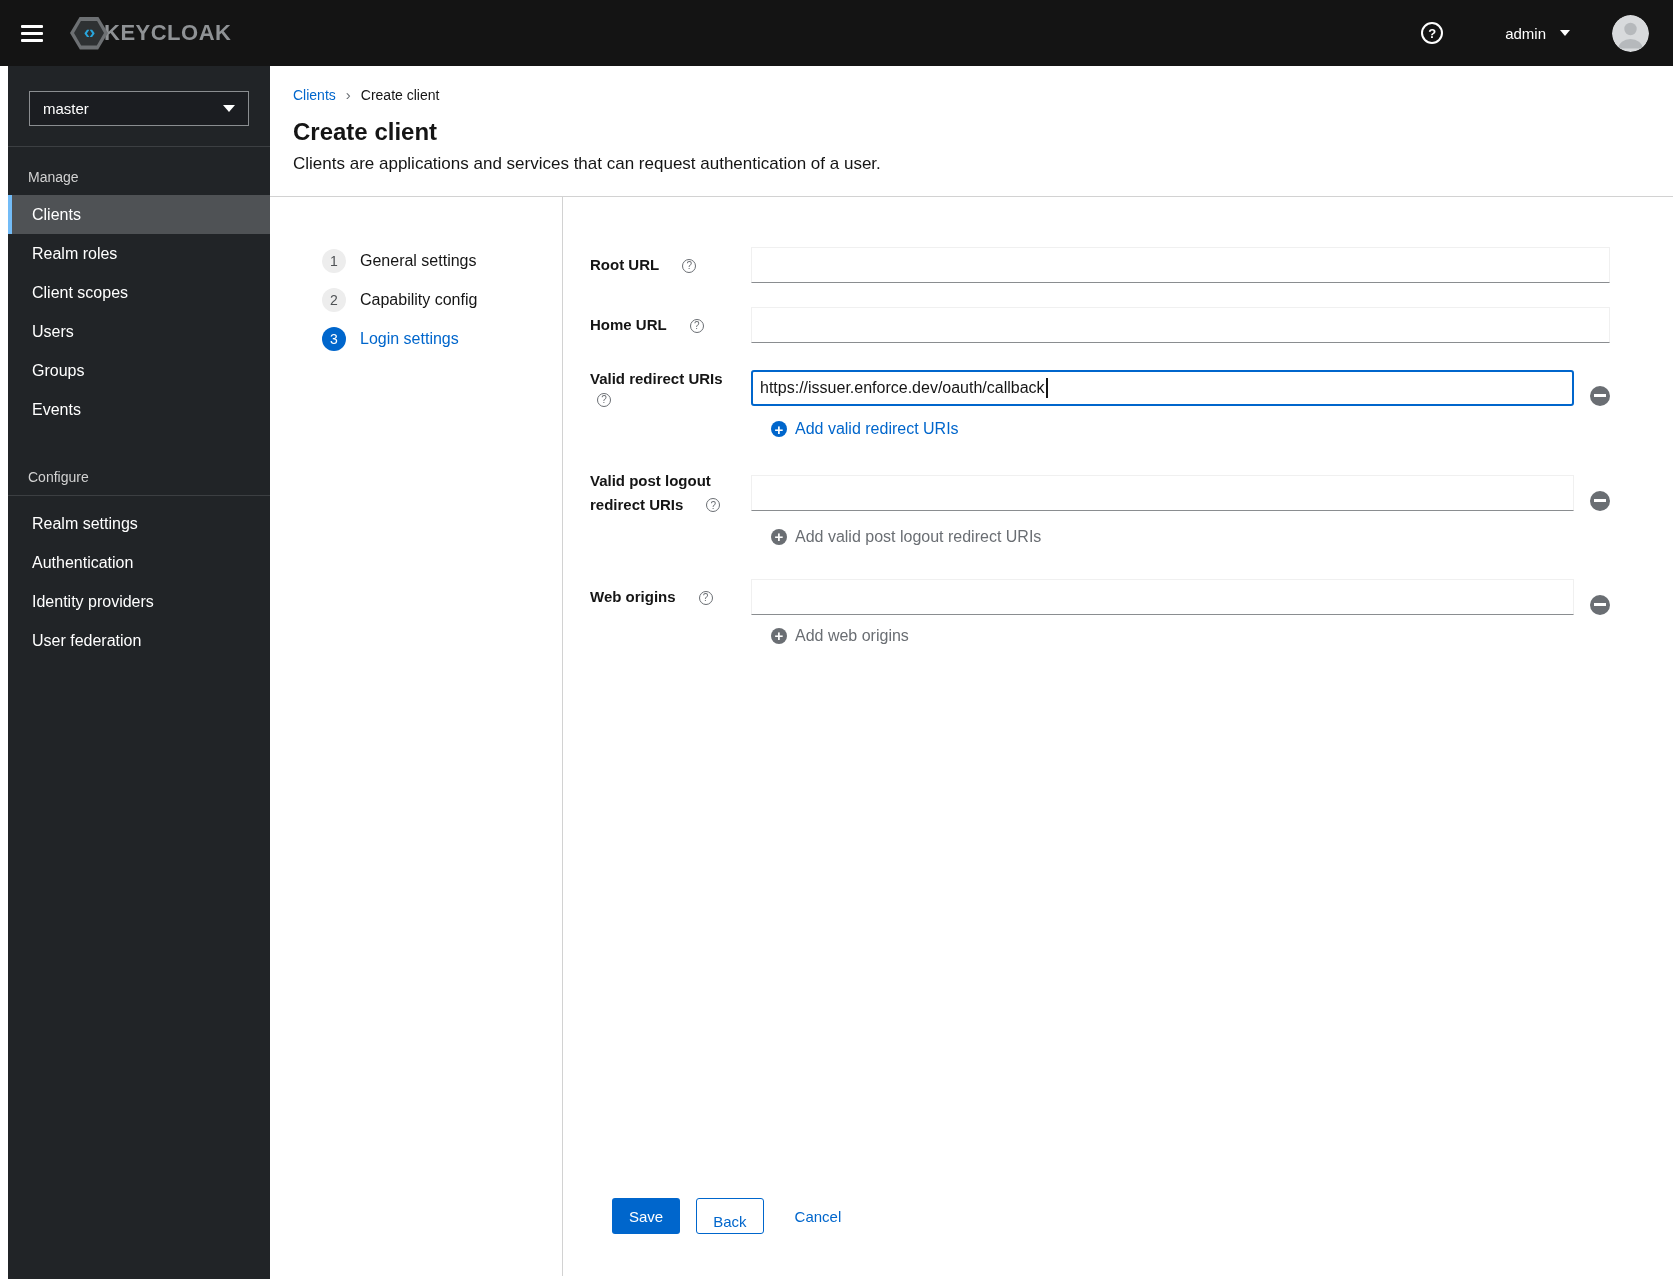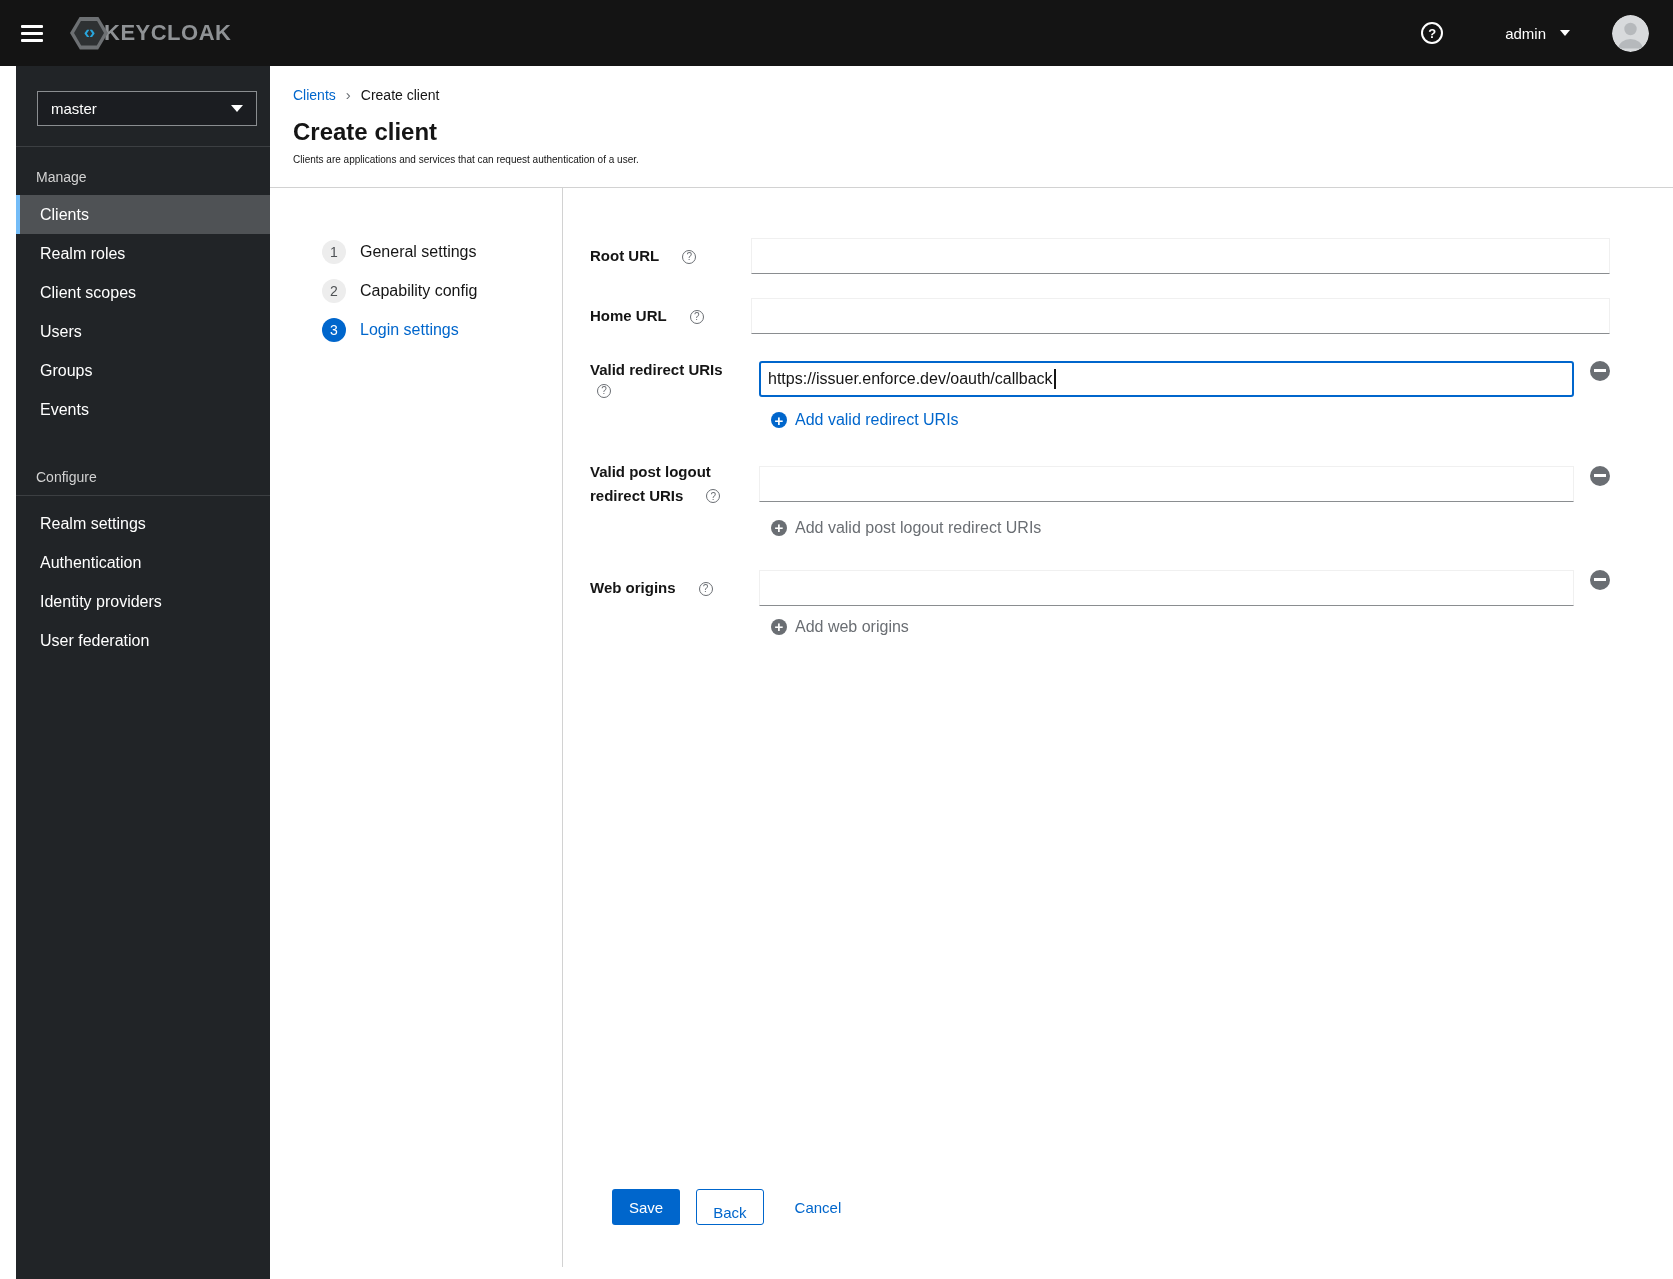--- a/index.html
+++ b/index.html
@@ -24,21 +24,21 @@
   .help-circle { width:22px; height:22px; border:2px solid #fff; border-radius:50%;
     color:#fff; font-size:13px; font-weight:bold; display:flex; align-items:center;
     justify-content:center; cursor:pointer; }
   .user-menu { display:flex; align-items:center; margin-left:62px; cursor:pointer; }
   .user-name { color:#fff; font-size:15px; }
   .caret-down { width:0; height:0; border-left:5px solid transparent; border-right:5px solid transparent;
     border-top:6px solid #fff; margin-left:14px; }
   .avatar { margin-left:42px; width:37px; height:37px; border-radius:50%; overflow:hidden; cursor:pointer; }
 
   
-  .sidebar { position:absolute; top:66px; left:16px; width:263px; height:1213px;
+  .sidebar { position:absolute; top:66px; left:8px; width:263px; height:1213px;
     background:#212427; color:#fff; }
   .realm-select { margin:25px 22px 0 21px; height:35px; background:#1b1d21;
     border:1px solid #8a8d90; display:flex; align-items:center; justify-content:space-between;
     padding:0 13px; font-size:15px; color:#fff; cursor:pointer; }
   .realm-select .caret-down { margin-left:0; border-top-width:7px; border-left-width:6px; border-right-width:6px; }
   .side-divider { border:0; border-top:1px solid #3c3f42; margin-top:20px; }
   .nav-group-title { padding:22px 20px 10px 20px; font-size:14px; color:#d2d2d2; }
   .nav-item { height:39px; display:flex; align-items:center; padding-left:20px;
     font-size:16px; color:#fff; cursor:pointer; border-left:4px solid transparent; }
   .nav-item.selected { background:#4f5255; border-left-color:#73bcf7; }
@@ -46,21 +46,21 @@
   .configure-divider { border:0; border-top:1px solid #3c3f42; margin:0 0 8px 0; }
 
   
   .main { position:absolute; top:66px; left:270px; width:1403px; height:1213px; background:#fff; }
   .page-header { padding:20px 24px 22px 23px; border-bottom:1px solid #d2d2d2; }
   .breadcrumb { display:flex; align-items:center; font-size:14px; gap:10px; }
   .crumb-link { color:#0066cc; text-decoration:none; cursor:pointer; }
   .crumb-sep { color:#6a6e73; font-size:15px; }
   .crumb-current { color:#151515; }
   .page-title { font-size:24px; font-weight:bold; margin-top:15px; }
-  .page-desc { font-size:10px; margin-top:8px; color:#151515; }
+  .page-desc { font-size:17px; margin-top:8px; color:#151515; }
 
   .content { display:flex; align-items:stretch; min-height:1079px; }
   .wizard-col { flex:0 0 292px; padding:52px 0 0 52px; }
   .wizard-step { display:flex; align-items:center; gap:14px; margin-bottom:15px; cursor:pointer; }
   .step-circle { width:24px; height:24px; border-radius:50%; background:#ededed; color:#4f5255;
     font-size:14px; display:flex; align-items:center; justify-content:center; flex:0 0 24px; }
   .step-label { font-size:16px; color:#151515; }
   .wizard-step.active .step-circle { background:#0066cc; color:#fff; }
   .wizard-step.active .step-label { color:#0066cc; }
 
@@ -72,21 +72,21 @@
   .label-cell { padding-right:10px;margin-left:8px; }
   .help-icon { display:inline-flex; width:14px; height:14px; border:1px solid #6a6e73;
     border-radius:50%; color:#6a6e73; font-size:10px; align-items:center; justify-content:center;
     margin-left:7px; vertical-align:1px; cursor:pointer; }
   .text-input { height:36px; width:100%; border:1px solid #f0f0f0; border-bottom-color:#8a8d90;
     font-size:16px; font-family:"Liberation Sans",sans-serif; padding:0 8px; color:#151515;
     background:#fff; outline:none; }
   .input-focused { height:36px; width:100%; border:2px solid #0066cc; border-radius:3px;
     background:#fff; display:flex; align-items:center; padding:0 7px; font-size:16px; cursor:text; }
   .text-caret { display:inline-block; width:2px; height:20px; background:#151515; margin-left:1px; }
-  .multi-wrap { display:flex; align-items:flex-start;margin-left:8px; }
+  .multi-wrap { display:flex; align-items:flex-end; }
   .multi-wrap > .field-input-zone { flex:1; }
   .minus-btn { width:20px; height:20px; border-radius:50%; background:#6a6e73; position:relative;
     margin-left:16px; flex:0 0 20px; border:none; cursor:pointer; }
   .minus-btn::after { content:""; position:absolute; left:4px; right:4px; top:8.5px; height:3px; background:#fff; }
   .row-aux { grid-column:2; margin-top:12px; }
   .add-link { display:inline-flex; align-items:center; gap:8px; margin-left:20px;
     font-size:16px; background:none; border:none; font-family:"Liberation Sans",sans-serif; cursor:pointer; }
   .plus-icon { width:16px; height:16px; border-radius:50%; position:relative; flex:0 0 16px; }
   .plus-icon::before { content:"+"; position:absolute; left:0; top:0; width:16px; height:16px;
     display:flex; align-items:center; justify-content:center; color:#fff; font-size:15px;

